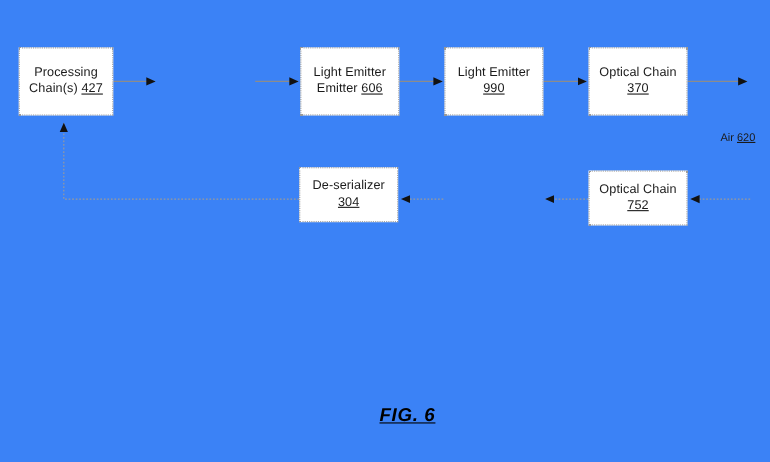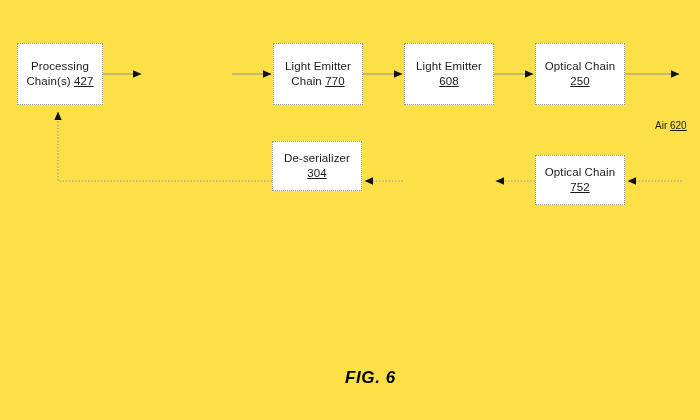--- a/index.html
+++ b/index.html
@@ -4,21 +4,21 @@
 <style>
   html, body {
     margin: 0;
     padding: 0;
     background: #ffffff;
   }
   #figure-root {
     position: relative;
     width: 700px;
     height: 420px;
-    background: #fde047;
+    background: #3b82f6;
     font-family: "Liberation Sans", sans-serif;
     overflow: hidden;
   }
   #diagram-svg {
     position: absolute;
     left: 0;
     top: 0;
     width: 700px;
     height: 420px;
   }
@@ -52,20 +52,21 @@
   }
   .fig-caption {
     position: absolute;
     font-family: "Liberation Sans", sans-serif;
     font-size: 17px;
     font-weight: bold;
     font-style: italic;
     color: #000000;
     letter-spacing: 0.6px;
     white-space: nowrap;
+    text-decoration: underline;
   }
 </style>
 </head>
 <body>
 
 <div id="figure-root">
 
   <svg id="diagram-svg" viewBox="0 0 700 420" xmlns="http://www.w3.org/2000/svg">
     <defs>
       <marker id="ah-right" markerWidth="9" markerHeight="9" refX="8" refY="4.5" orient="auto" markerUnits="userSpaceOnUse">
@@ -96,39 +97,39 @@
     <div class="node-label">
       <span>Processing</span><br>
       <span>Chain(s) </span><span class="ref-num">427</span>
     </div>
   </div>
 
 
   <div class="node-box" style="left:273px; top:43px; width:90px; height:62px;">
     <div class="node-label">
       <span>Light Emitter</span><br>
-      <span>Chain </span><span class="ref-num">770</span>
+      <span>Emitter </span><span class="ref-num">606</span>
     </div>
   </div>
 
   <div class="node-box" style="left:404px; top:43px; width:90px; height:62px;">
     <div class="node-label">
       <span>Light Emitter</span><br>
-      <span class="ref-num">608</span>
+      <span class="ref-num">990</span>
     </div>
   </div>
 
   <div class="node-box" style="left:535px; top:43px; width:90px; height:62px;">
     <div class="node-label">
       <span>Optical Chain</span><br>
-      <span class="ref-num">250</span>
+      <span class="ref-num">370</span>
     </div>
   </div>
 
-  <div class="node-box" style="left:272px; top:141px; width:90px; height:50px;">
+  <div class="node-box" style="left:272px; top:152px; width:90px; height:50px;">
     <div class="node-label">
       <span>De-serializer</span><br>
       <span class="ref-num">304</span>
     </div>
   </div>
 
 
   <div class="node-box" style="left:535px; top:155px; width:90px; height:50px;">
     <div class="node-label">
       <span>Optical Chain</span><br>

